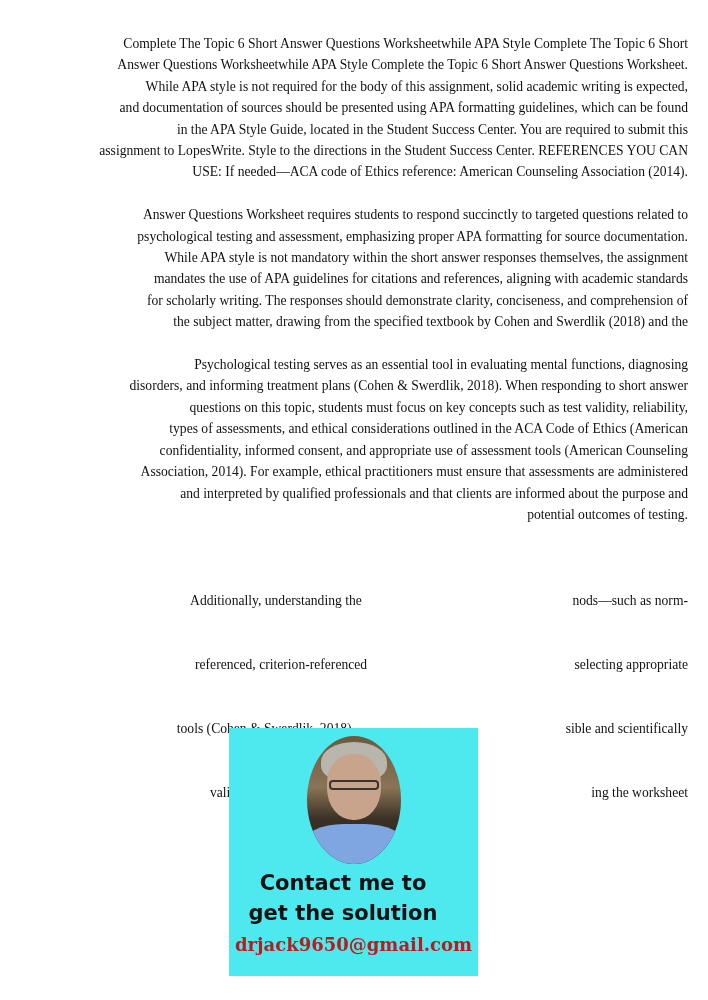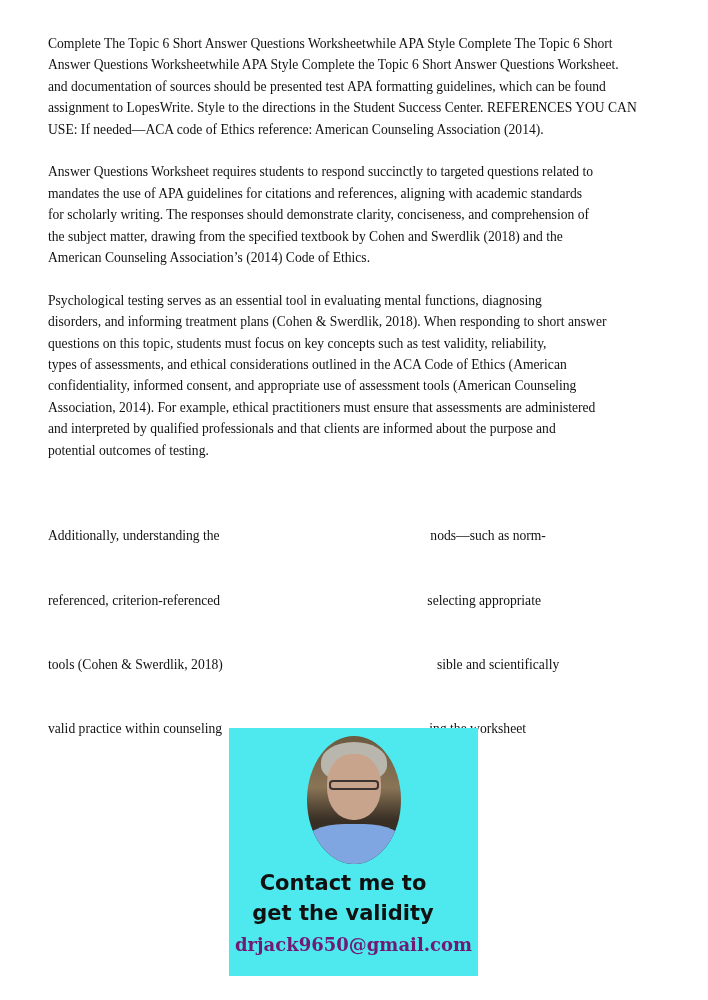--- a/index.html
+++ b/index.html
@@ -2,21 +2,21 @@
 <html><head>
 <meta charset="utf-8">
 <style>
   html, body { margin: 0; padding: 0; background: #ffffff; }
   body { width: 708px; height: 1000px; position: relative; overflow: hidden; }
   .doc {
     position: absolute; left: 48px; top: 33px; width: 640px;
     font-family: "Liberation Serif", "DejaVu Serif", serif;
     font-size: 13.6px; line-height: 21.4px; color: #111111;
   }
-  .para { margin: 0 0 21.4px 0; }
+  .para { margin: 0 0 21.4px 0; text-align: right; }
   .line { display: block; white-space: nowrap; }
   .promo {
     position: absolute; left: 229px; top: 728px; width: 249px; height: 248px;
     background: #4de9ee; overflow: hidden;
   }
   .portrait {
     position: absolute; left: 78px; top: 8px; width: 94px; height: 128px;
     border-radius: 50%; overflow: hidden;
     background: linear-gradient(180deg, #6b5a40 0%, #8a7456 40%, #3a3025 65%, #2a2520 100%);
   }
@@ -25,40 +25,43 @@
   .portrait .glasses { position: absolute; left: 22px; top: 44px; width: 50px; height: 10px; border: 2px solid #3a3330; border-radius: 4px; box-sizing: border-box; }
   .portrait .shirt { position: absolute; left: -4px; top: 88px; width: 102px; height: 50px; border-radius: 40% 40% 0 0; background: #7fa6e0; }
   .promo-title {
     position: absolute; left: 0; top: 140px; width: 228px; text-align: center;
     font-family: "DejaVu Sans", "Liberation Sans", sans-serif; font-weight: bold;
     font-size: 21px; line-height: 30px; color: #111111;
   }
   .promo-email {
     position: absolute; left: 0; top: 205px; width: 249px; text-align: center;
     font-family: "DejaVu Serif", "Liberation Serif", serif; font-weight: bold;
-    font-size: 18px; line-height: 24px; color: #701a75;
+    font-size: 18px; line-height: 24px; color: #b91c1c;
   }
 </style>
 </head>
 <body>
 
 <div class="doc">
   <p class="para">
     <span class="line">Complete The Topic 6 Short Answer Questions Worksheetwhile APA Style Complete The Topic 6 Short</span>
     <span class="line">Answer Questions Worksheetwhile APA Style Complete the Topic 6 Short Answer Questions Worksheet.</span>
-    <span class="line">and documentation of sources should be presented test APA formatting guidelines, which can be found</span>
+    <span class="line">While APA style is not required for the body of this assignment, solid academic writing is expected,</span>
+    <span class="line">and documentation of sources should be presented using APA formatting guidelines, which can be found</span>
+    <span class="line">in the APA Style Guide, located in the Student Success Center. You are required to submit this</span>
     <span class="line">assignment to LopesWrite. Style to the directions in the Student Success Center. REFERENCES YOU CAN</span>
     <span class="line">USE: If needed—ACA code of Ethics reference: American Counseling Association (2014).</span>
   </p>
   <p class="para">
     <span class="line">Answer Questions Worksheet requires students to respond succinctly to targeted questions related to</span>
+    <span class="line">psychological testing and assessment, emphasizing proper APA formatting for source documentation.</span>
+    <span class="line">While APA style is not mandatory within the short answer responses themselves, the assignment</span>
     <span class="line">mandates the use of APA guidelines for citations and references, aligning with academic standards</span>
     <span class="line">for scholarly writing. The responses should demonstrate clarity, conciseness, and comprehension of</span>
     <span class="line">the subject matter, drawing from the specified textbook by Cohen and Swerdlik (2018) and the</span>
-    <span class="line">American Counseling Association’s (2014) Code of Ethics.</span>
   </p>
   <p class="para">
     <span class="line">Psychological testing serves as an essential tool in evaluating mental functions, diagnosing</span>
     <span class="line">disorders, and informing treatment plans (Cohen &amp; Swerdlik, 2018). When responding to short answer</span>
     <span class="line">questions on this topic, students must focus on key concepts such as test validity, reliability,</span>
     <span class="line">types of assessments, and ethical considerations outlined in the ACA Code of Ethics (American</span>
     <span class="line">confidentiality, informed consent, and appropriate use of assessment tools (American Counseling</span>
     <span class="line">Association, 2014). For example, ethical practitioners must ensure that assessments are administered</span>
     <span class="line">and interpreted by qualified professionals and that clients are informed about the purpose and</span>
     <span class="line">potential outcomes of testing.</span>
@@ -77,16 +80,16 @@
 
 <div class="promo">
   <div class="portrait">
     <div class="hair"></div>
     <div class="shirt"></div>
     <div class="face"></div>
     <div class="glasses"></div>
   </div>
   <div class="promo-title">
     <div>Contact me to</div>
-    <div>get the validity</div>
+    <div>get the solution</div>
   </div>
   <div class="promo-email">drjack9650@gmail.com</div>
 </div>
 
 </body></html>

